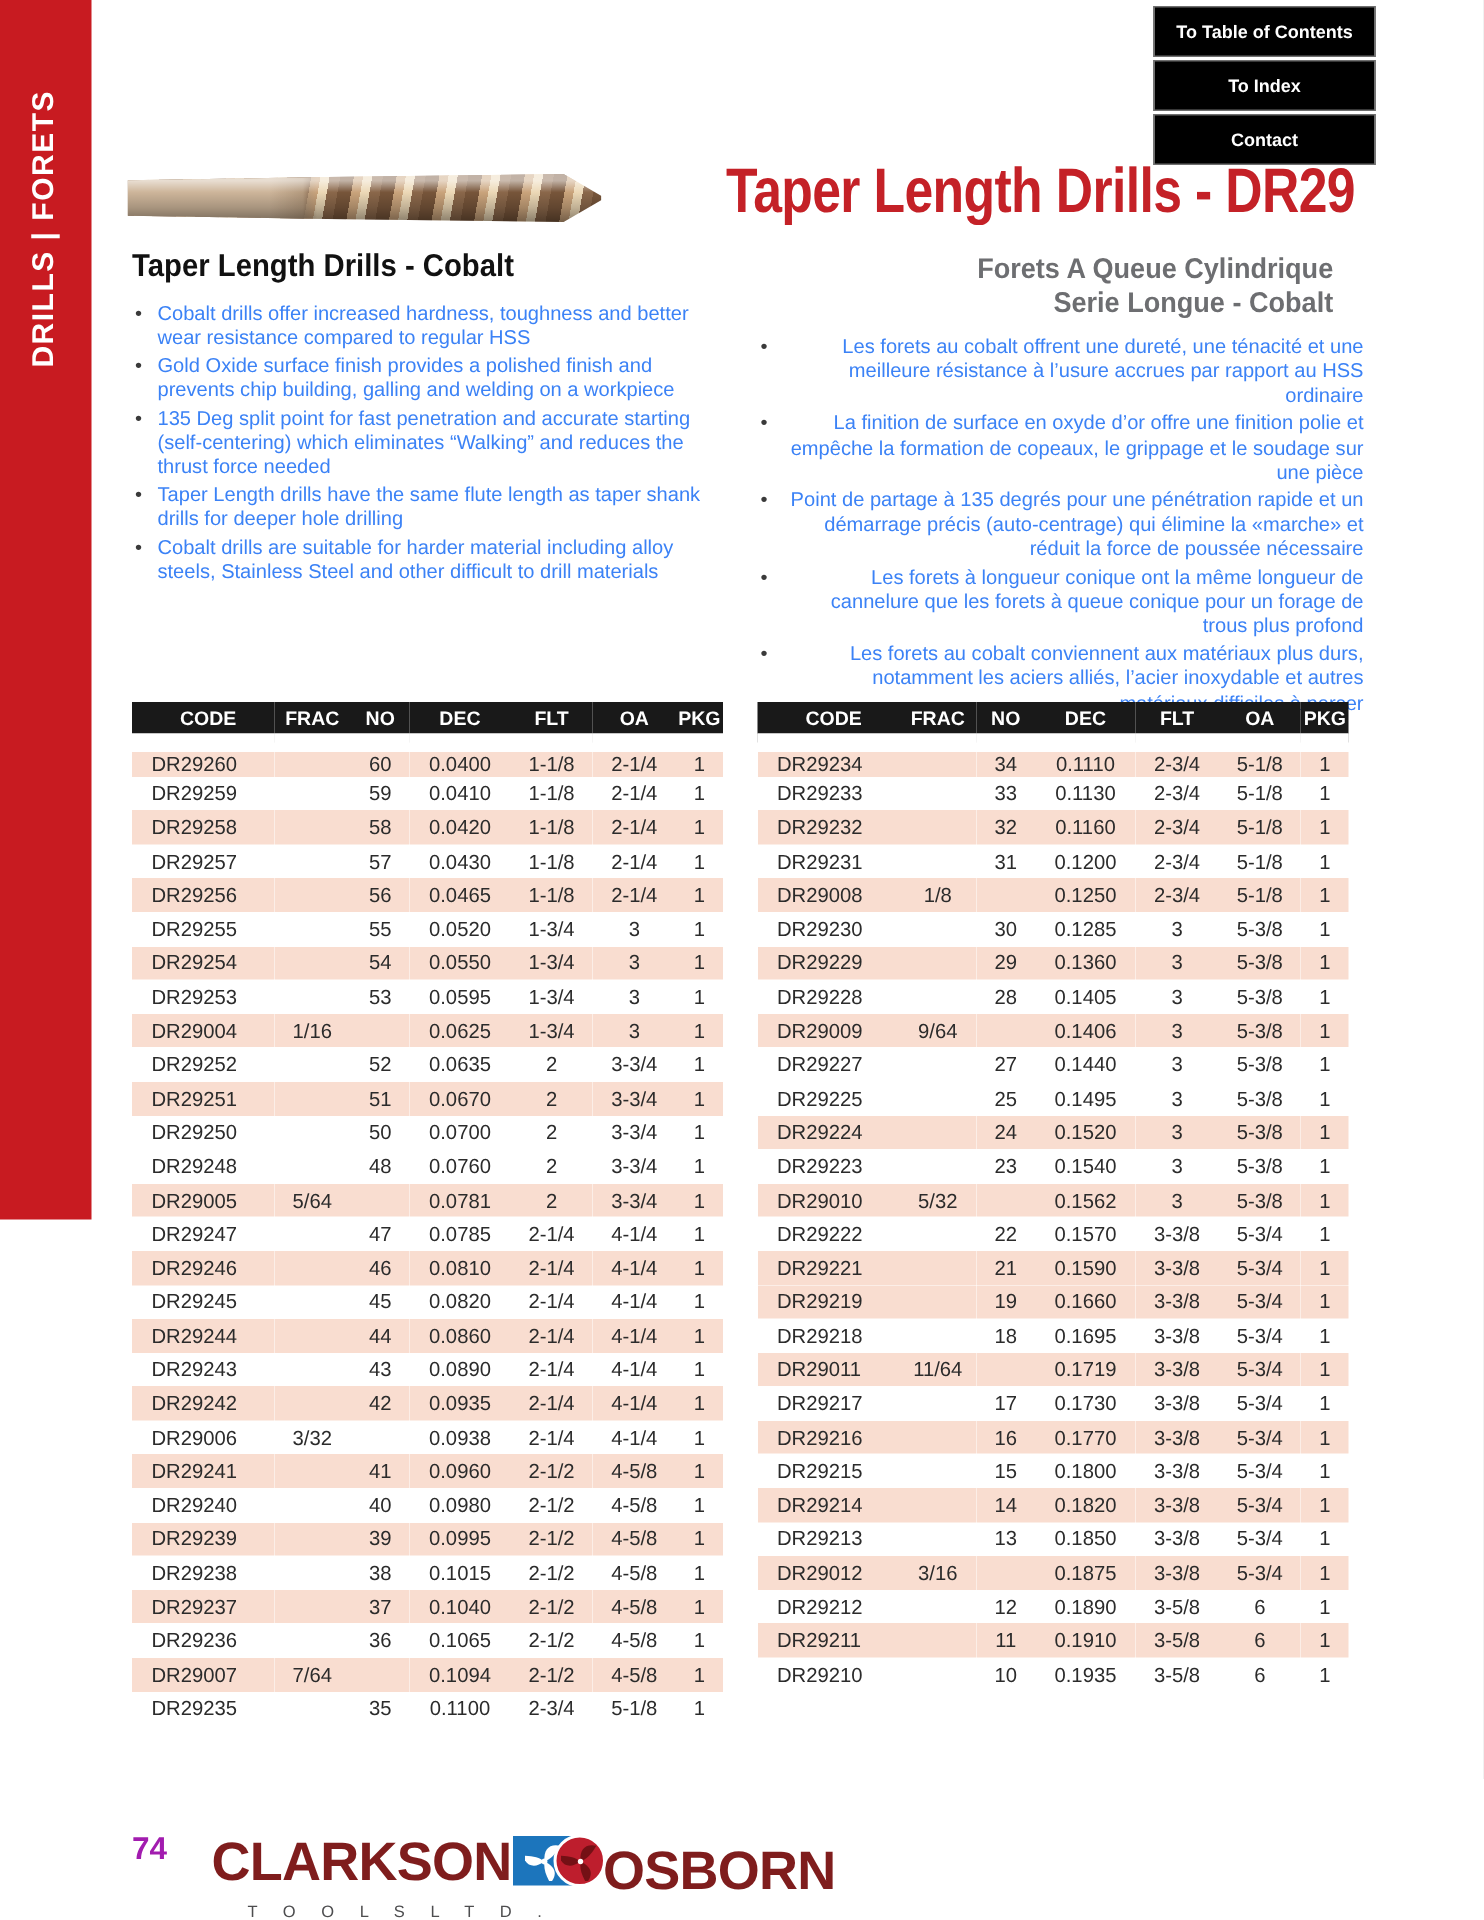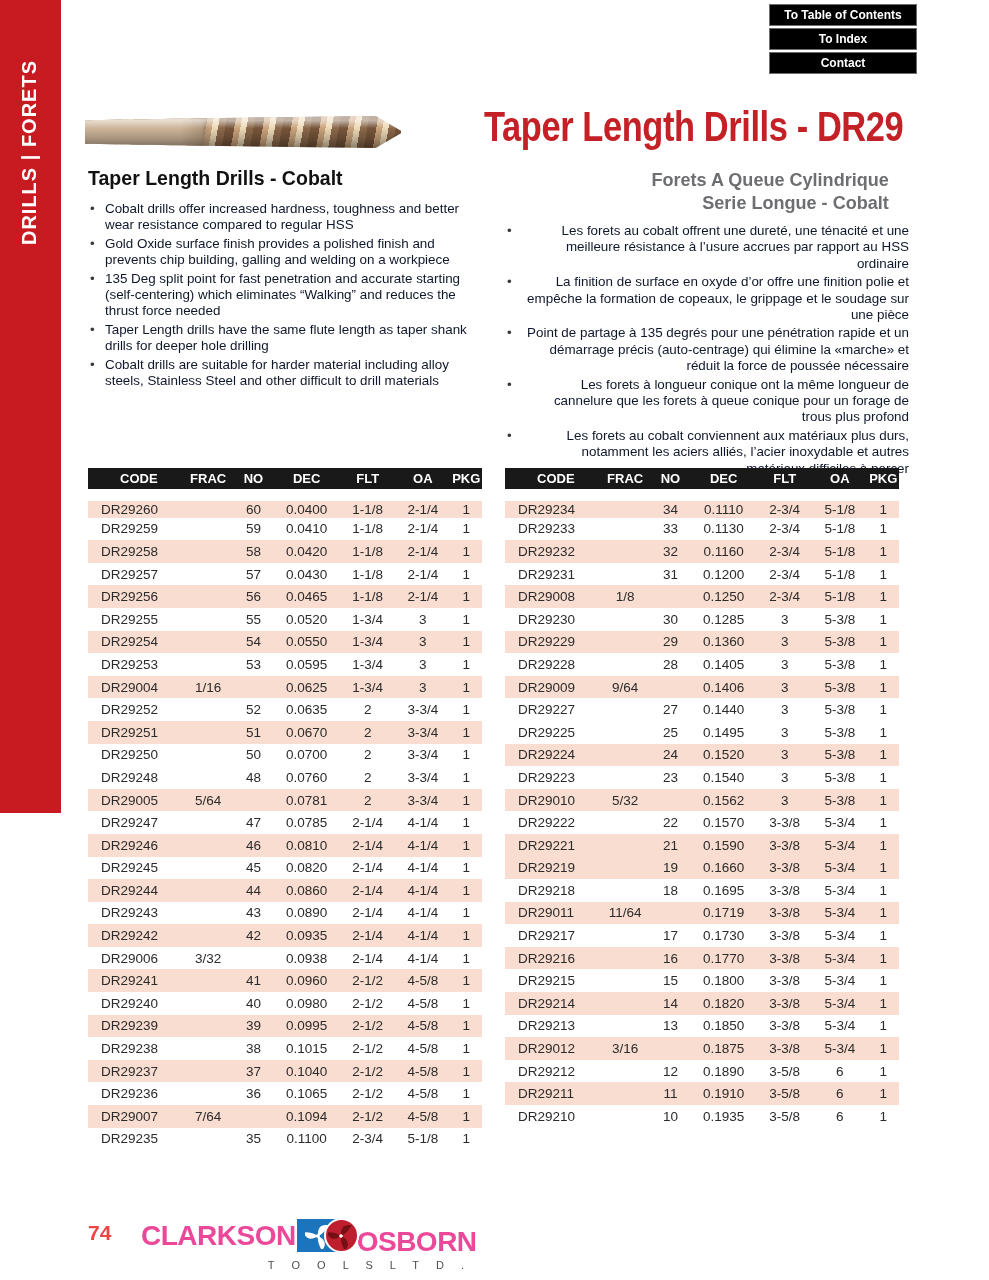--- a/index.html
+++ b/index.html
@@ -16,21 +16,21 @@
     position:absolute; top:60px; left:18px;
     writing-mode:vertical-rl; transform:rotate(180deg);
     color:#fff; font-weight:bold; font-size:20px; letter-spacing:1px; white-space:nowrap;
   }
 
   
   .nav-buttons { position:absolute; top:4px; left:769px; width:148px; display:flex; flex-direction:column; gap:2px; }
   .nav-btn {
     display:block; width:100%; background:#000; color:#fff; border:1px solid #6f6f6f;
     font-family:"Liberation Sans", sans-serif; font-size:12px; font-weight:bold;
-    height:22px; line-height:14px; text-align:center; cursor:pointer; padding:0;
+    height:34px; line-height:14px; text-align:center; cursor:pointer; padding:0;
   }
 
   
   .drill-graphic {
     position:absolute; left:85px; top:116px; width:316px; height:32px;
     background:
       linear-gradient(180deg, rgba(255,255,255,.55) 0 14%, rgba(255,255,255,0) 38%, rgba(0,0,0,.18) 70%, rgba(0,0,0,.42) 100%),
       linear-gradient(90deg, #cdb59a 0 30%, #b49a7e 37%, rgba(0,0,0,0) 40%),
       repeating-linear-gradient(100deg, #77553a 0 9px, #c9a37b 9px 15px, #ecd8b6 15px 21px, #8a674a 21px 28px);
     clip-path:polygon(0% 13%, 38% 7%, 92% 0%, 100% 46%, 100% 54%, 92% 100%, 38% 93%, 0% 87%);
@@ -50,21 +50,21 @@
     font-size:21px; font-weight:bold; color:#111; white-space:nowrap;
     transform:scaleX(.93); transform-origin:0 50%; margin-bottom:11px;
   }
   .fr-heading {
     font-size:19px; font-weight:bold; color:#6d6e71; line-height:23px;
     transform:scaleX(.95); transform-origin:0 50%; margin-bottom:9px; white-space:nowrap;
   }
   .bullets { list-style:none; }
   .bullets li {
     position:relative; padding-left:17px; font-size:13.4px; line-height:16.4px;
-    color:#0f172a; margin-bottom:2px;
+    color:#3b82f6; margin-bottom:2px;
   }
   .bullets li::before { content:"\2022"; position:absolute; left:2px; top:0; color:#3a3a3a; }
 
   
   .table-wrap { position:absolute; top:468px; width:394px; }
   .table-left  { left:88px; }
   .table-right { left:505px; }
   table { width:100%; border-collapse:collapse; table-layout:fixed; }
   thead th {
     background:#191919; color:#fff; font-size:13px; font-weight:bold;
@@ -73,35 +73,35 @@
   thead th.code { text-align:left; padding-left:32px; }
   tbody td {
     height:22.6px; font-size:13.5px; color:#2b2b2b; text-align:center;
     padding:0; white-space:nowrap; overflow:hidden;
   }
   tbody td.code { text-align:left; padding-left:13px; }
   tr.row-pink  { background:#f9ddd0; }
   tr.row-white { background:#ffffff; }
 
   
-  .page-number { position:absolute; left:88px; top:1221px; font-size:21px; font-weight:bold; color:#ef4444; }
+  .page-number { position:absolute; left:88px; top:1221px; font-size:21px; font-weight:bold; color:#a21caf; }
   .brand { position:absolute; left:141px; top:1213px; width:330px; }
   .brand-row { display:flex; align-items:center; }
-  .brand-word { font-size:28px; font-weight:bold; color:#ec4899; letter-spacing:-0.5px; white-space:nowrap; }
+  .brand-word { font-size:36px; font-weight:bold; color:#7f1d1d; letter-spacing:-0.5px; white-space:nowrap; }
   .logo-blue {
     width:42px; height:33px; background:#1c75bc; display:flex; align-items:center; justify-content:center;
     margin-left:1px; flex:none;
   }
   .logo-red {
     width:35px; height:35px; border-radius:50%; background:#be1e2d; border:2px solid #fff;
     display:flex; align-items:center; justify-content:center; margin-left:-15px; flex:none; position:relative; z-index:2;
   }
   .brand-osborn { margin-left:-2px;margin-top:13px; }
   .brand-sub {
-    margin-top:1px; text-align:right; font-size:11px; color:#4d4d4f;
+    margin-top:1px; text-align:left; font-size:11px; color:#4d4d4f;
     letter-spacing:7px; white-space:nowrap; padding-left:24px;
   }
 </style>
 </head>
 <body>
 
 <div class="page">
 
   <div class="sidebar">
     <div class="sidebar-label">DRILLS | FORETS</div>

